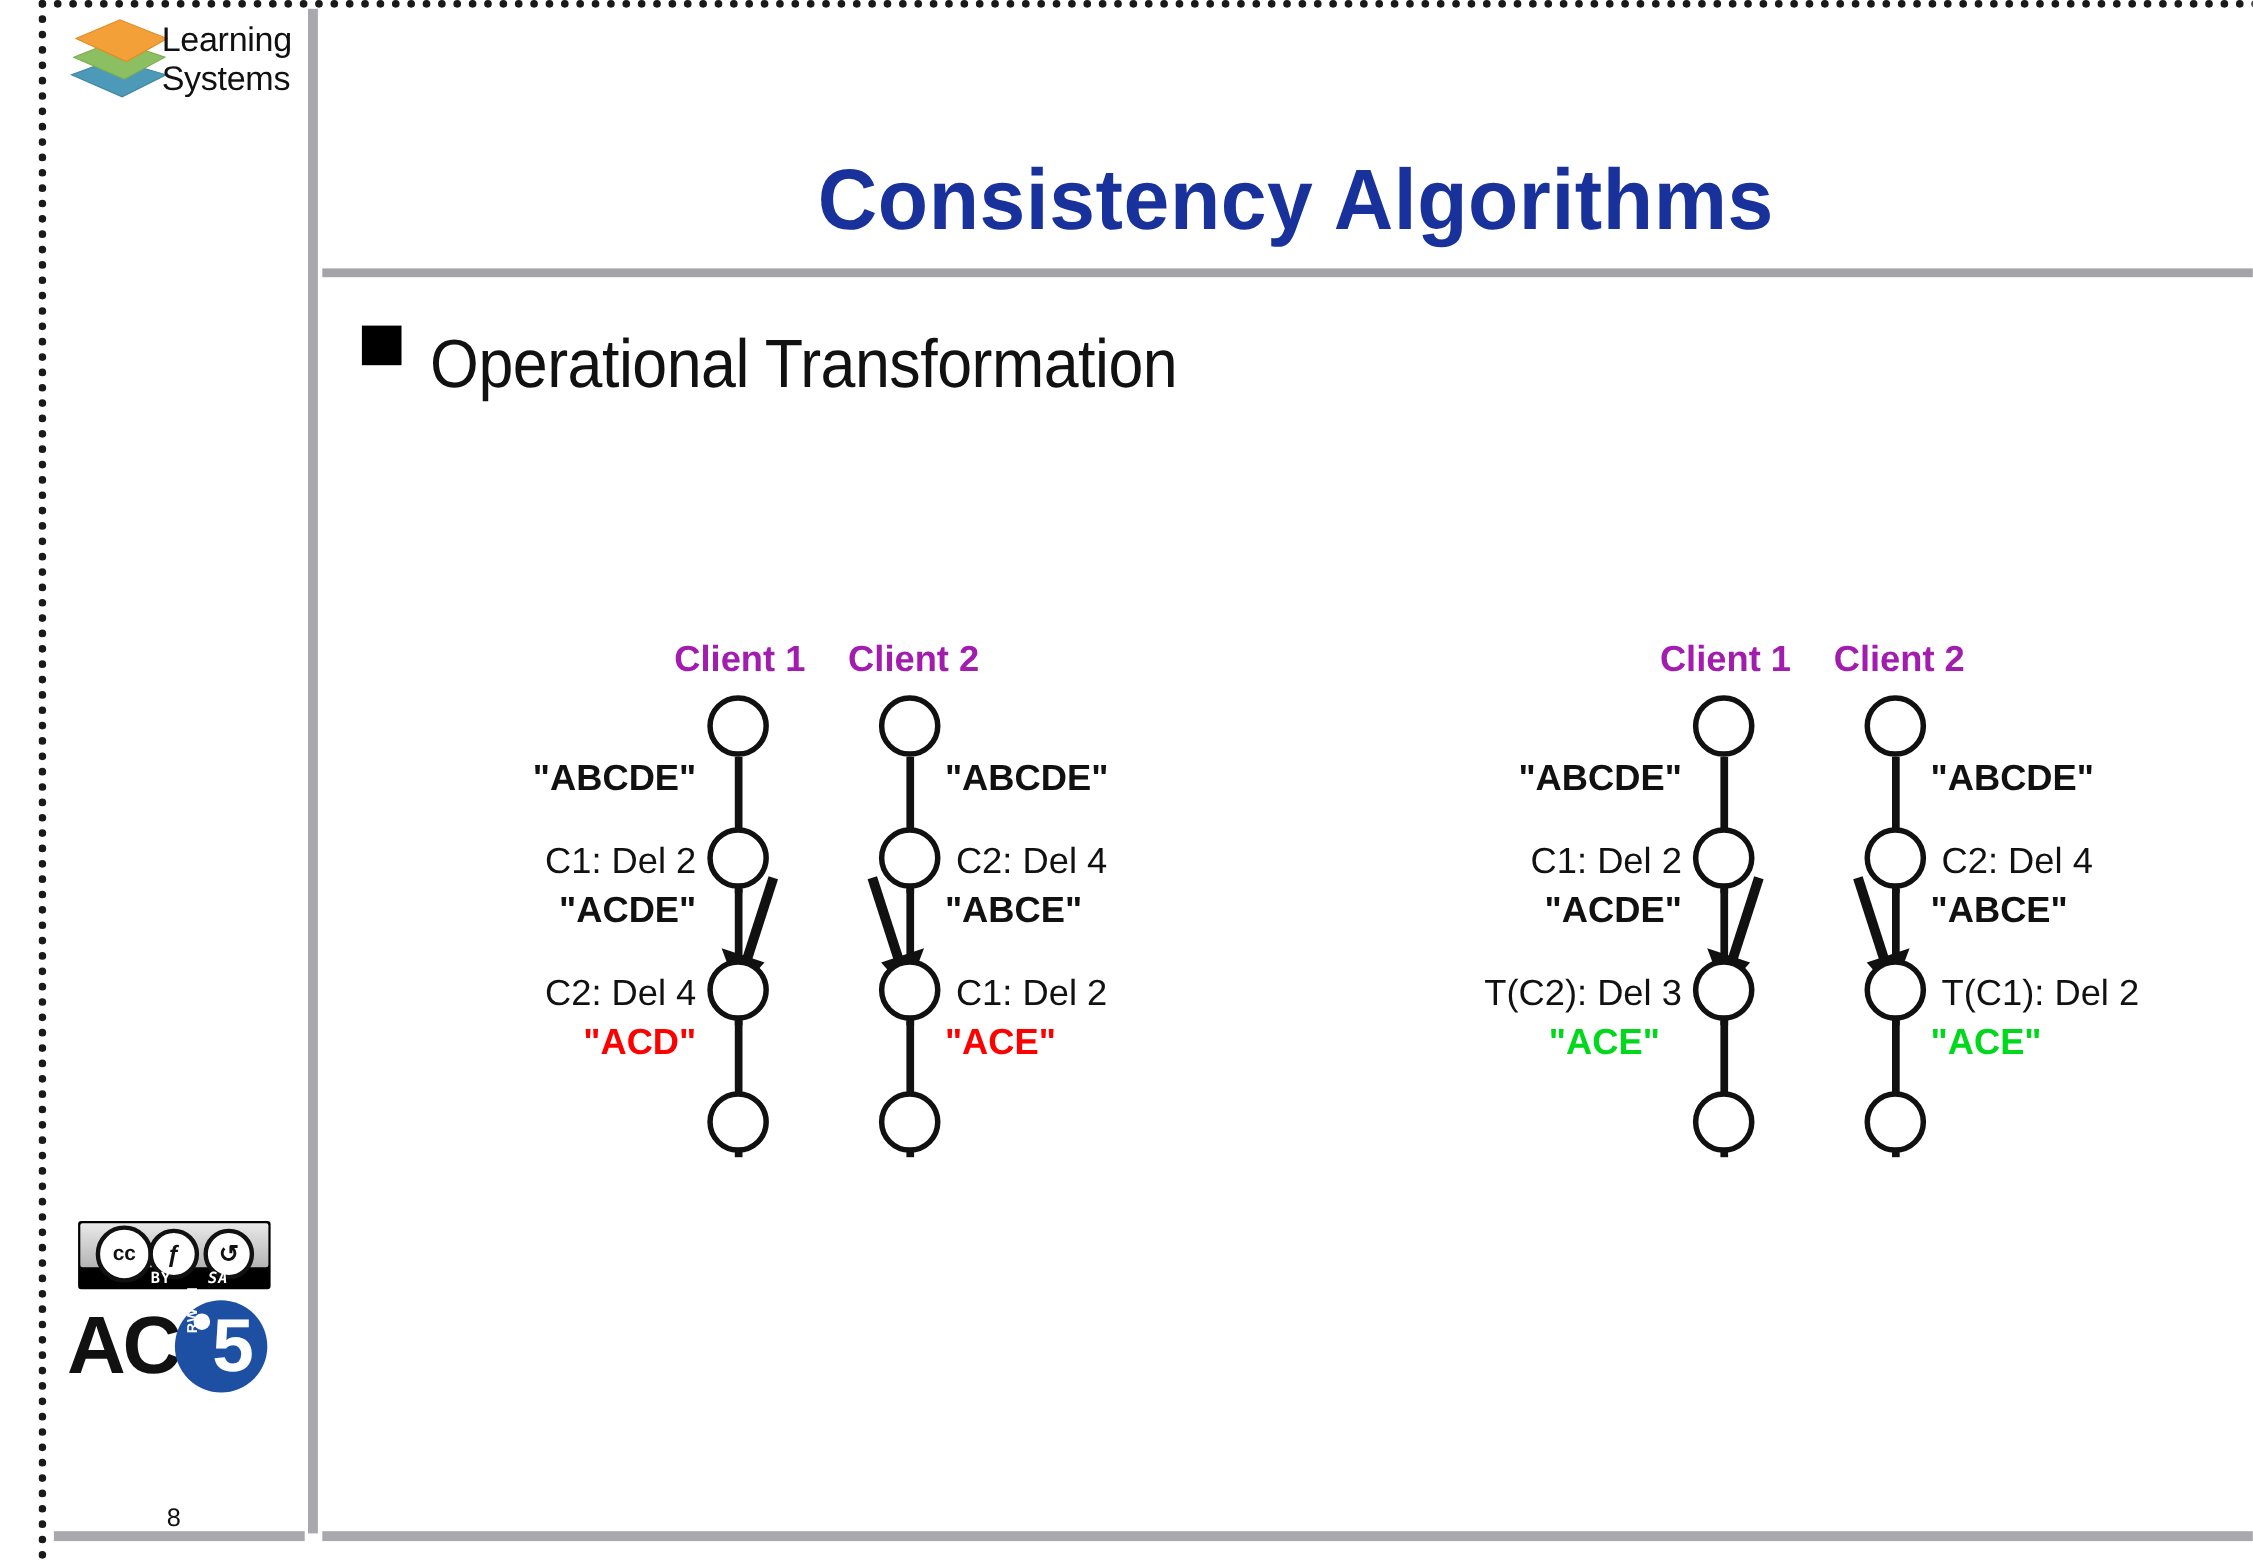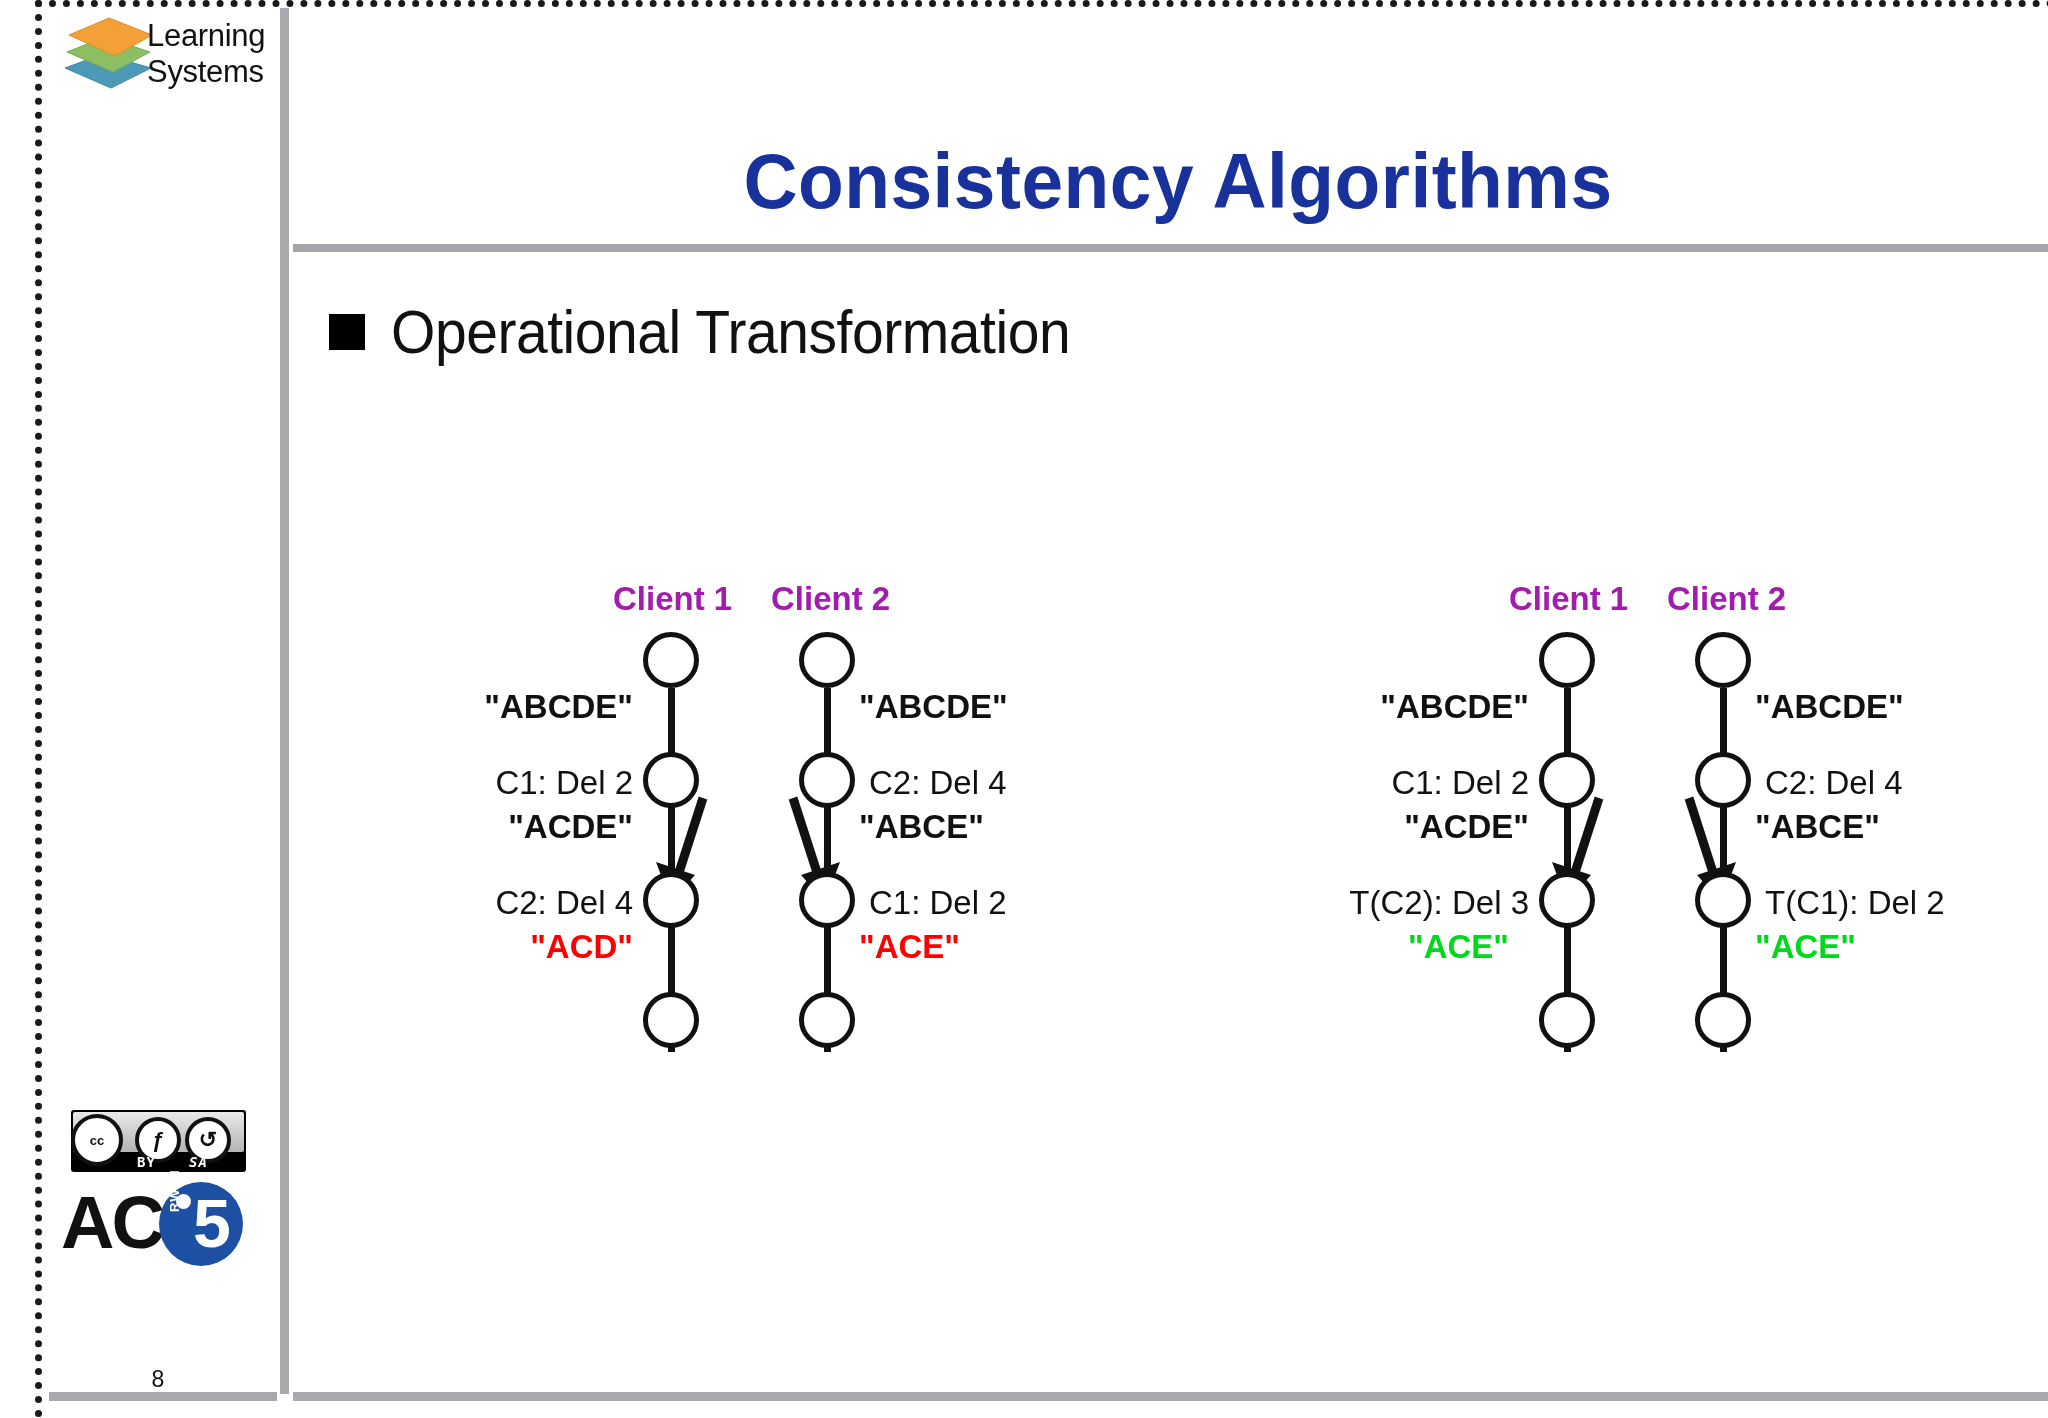--- a/index.html
+++ b/index.html
@@ -107,21 +107,21 @@
     position: absolute;
     border-radius: 50%;
     border: 4px solid #111;
     background: #fff;
     display: flex;
     align-items: center;
     justify-content: center;
     font-weight: bold;
     color: #111;
   }
-  .cc-ring.r1 { left: 0;  top: 4px; width: 44px; height: 44px; font-size: 13px; }
+  .cc-ring.r1 { left: 16px;  top: 4px; width: 44px; height: 44px; font-size: 19px; }
   .cc-ring.r2 { left: 64px; top: 7px; width: 38px; height: 38px; font-size: 22px; }
   .cc-ring.r3 { left: 114px;top: 7px; width: 38px; height: 38px; font-size: 22px; }
   .cc-lbl {
     position: absolute;
     color: #fff;
     font-size: 14px;
     font-weight: bold;
     letter-spacing: 1px;
     font-family: "DejaVu Sans Mono", monospace;
   }
@@ -211,21 +211,20 @@
     font-weight: bold;
     color: #19319b;
     letter-spacing: 0.5px;
     transform: scaleX(0.96);
     white-space: nowrap;
   }
   .bullet-row {
     position: absolute;
     left: 40px; top: 296px;
     display: flex;
-    align-items: center;
   }
   .bullet-square {
     width: 36px; height: 36px;
     background: #000;
     margin-right: 26px;
     flex: none;
   }
   .bullet-text {
     font-size: 62px;
     color: #111;

